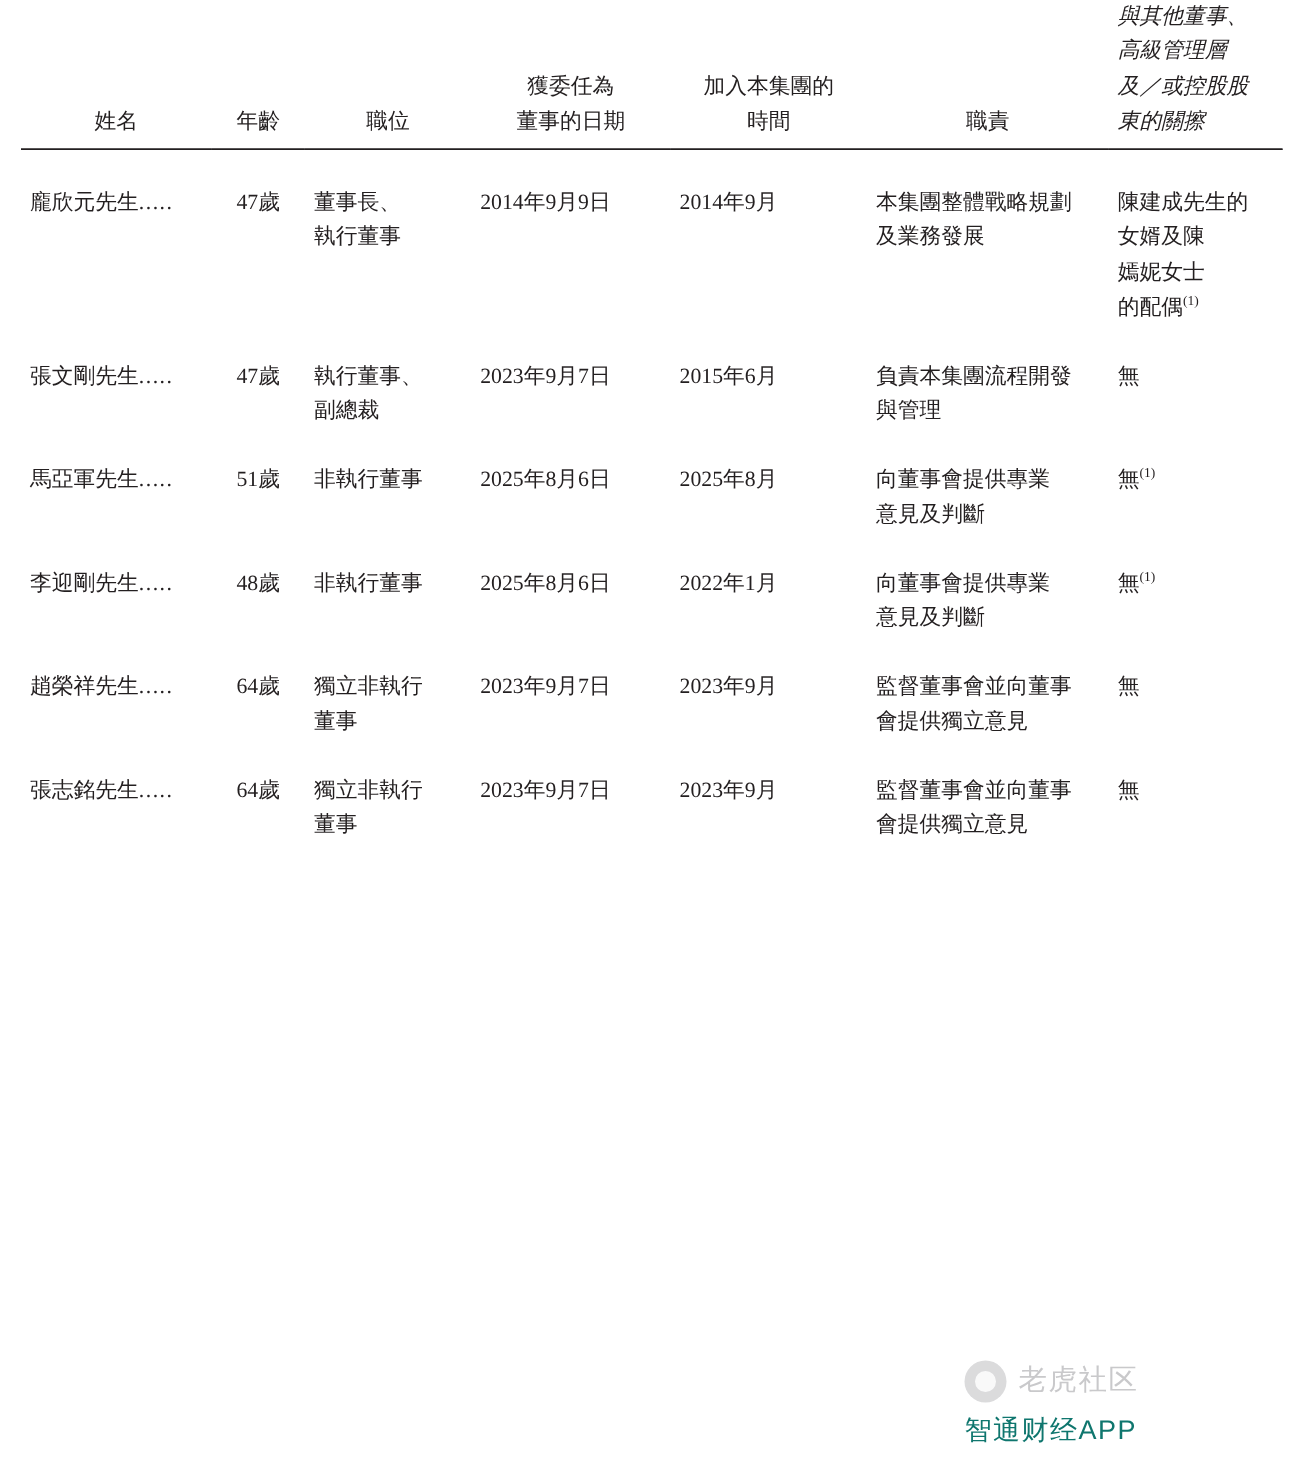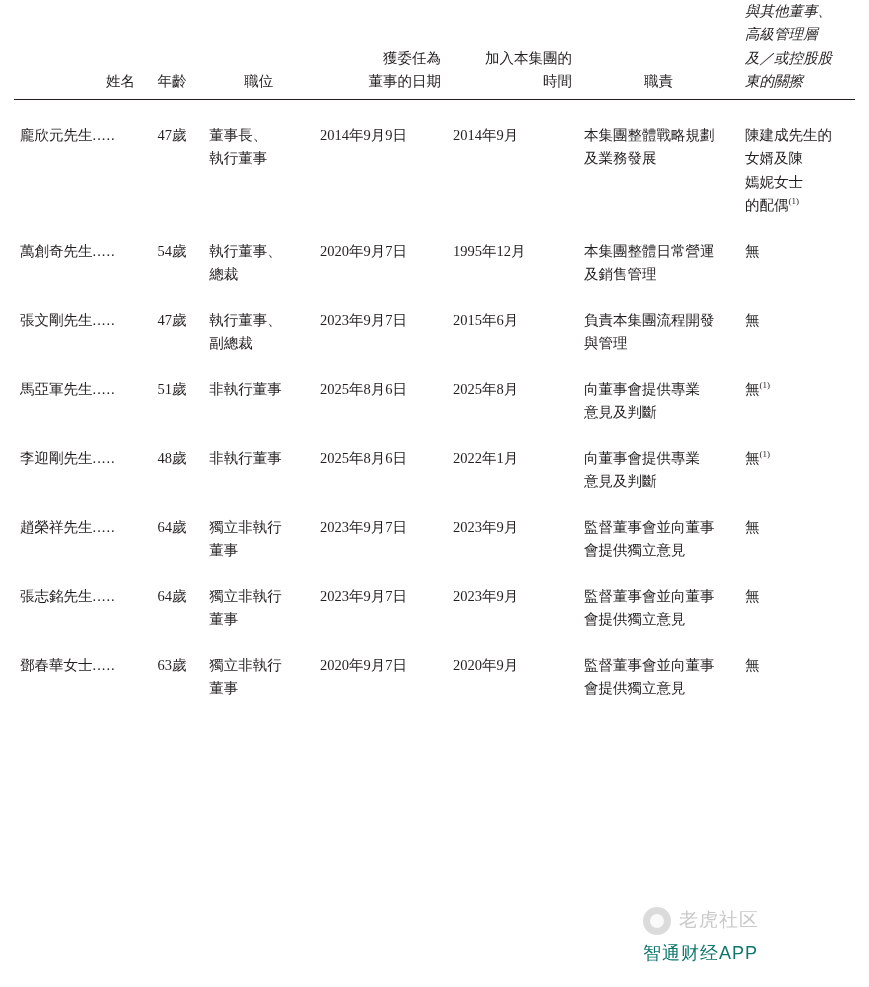--- a/index.html
+++ b/index.html
@@ -36,21 +36,21 @@
   table.directors col.c-duty   { width: 160px; }
   table.directors col.c-rel    { width: 115px; }
 
   thead th {
     vertical-align: bottom;
     padding: 0 6px 5px 6px;
     font-weight: normal;
     font-size: 14.5px;
     line-height: 1.62;
     border-bottom: 1px solid #231f20;
-    text-align: right;
+    text-align: center;
   }
   thead th.center { text-align: center; }
   thead th.rel {
     text-align: left;
     font-style: italic;
   }
   tbody td {
     vertical-align: top;
     padding: 22px 6px 0 6px;
     font-size: 14.5px;
@@ -191,37 +191,20 @@
             <div>及業務發展</div>
           </td>
           <td class="rel">
             <div>陳建成先生的</div>
             <div>女婿及陳</div>
             <div>嫣妮女士</div>
             <div>的配偶<sup>(1)</sup></div>
           </td>
         </tr>
         <tr>
-          <td class="name"><span>萬創奇先生</span><span class="dots">.....</span></td>
-          <td class="age">54歲</td>
-          <td class="pos">
-            <div>執行董事、</div>
-            <div>總裁</div>
-          </td>
-          <td class="appt">2020年9月7日</td>
-          <td class="join">1995年12月</td>
-          <td class="duty">
-            <div>本集團整體日常營運</div>
-            <div>及銷售管理</div>
-          </td>
-          <td class="rel">
-            <div>無</div>
-          </td>
-        </tr>
-        <tr>
           <td class="name"><span>張文剛先生</span><span class="dots">.....</span></td>
           <td class="age">47歲</td>
           <td class="pos">
             <div>執行董事、</div>
             <div>副總裁</div>
           </td>
           <td class="appt">2023年9月7日</td>
           <td class="join">2015年6月</td>
           <td class="duty">
             <div>負責本集團流程開發</div>
@@ -282,37 +265,20 @@
         </tr>
         <tr>
           <td class="name"><span>張志銘先生</span><span class="dots">.....</span></td>
           <td class="age">64歲</td>
           <td class="pos">
             <div>獨立非執行</div>
             <div>董事</div>
           </td>
           <td class="appt">2023年9月7日</td>
           <td class="join">2023年9月</td>
-          <td class="duty">
-            <div>監督董事會並向董事</div>
-            <div>會提供獨立意見</div>
-          </td>
-          <td class="rel">
-            <div>無</div>
-          </td>
-        </tr>
-        <tr>
-          <td class="name"><span>鄧春華女士</span><span class="dots">.....</span></td>
-          <td class="age">63歲</td>
-          <td class="pos">
-            <div>獨立非執行</div>
-            <div>董事</div>
-          </td>
-          <td class="appt">2020年9月7日</td>
-          <td class="join">2020年9月</td>
           <td class="duty">
             <div>監督董事會並向董事</div>
             <div>會提供獨立意見</div>
           </td>
           <td class="rel">
             <div>無</div>
           </td>
         </tr>
       </tbody>
   </table>

